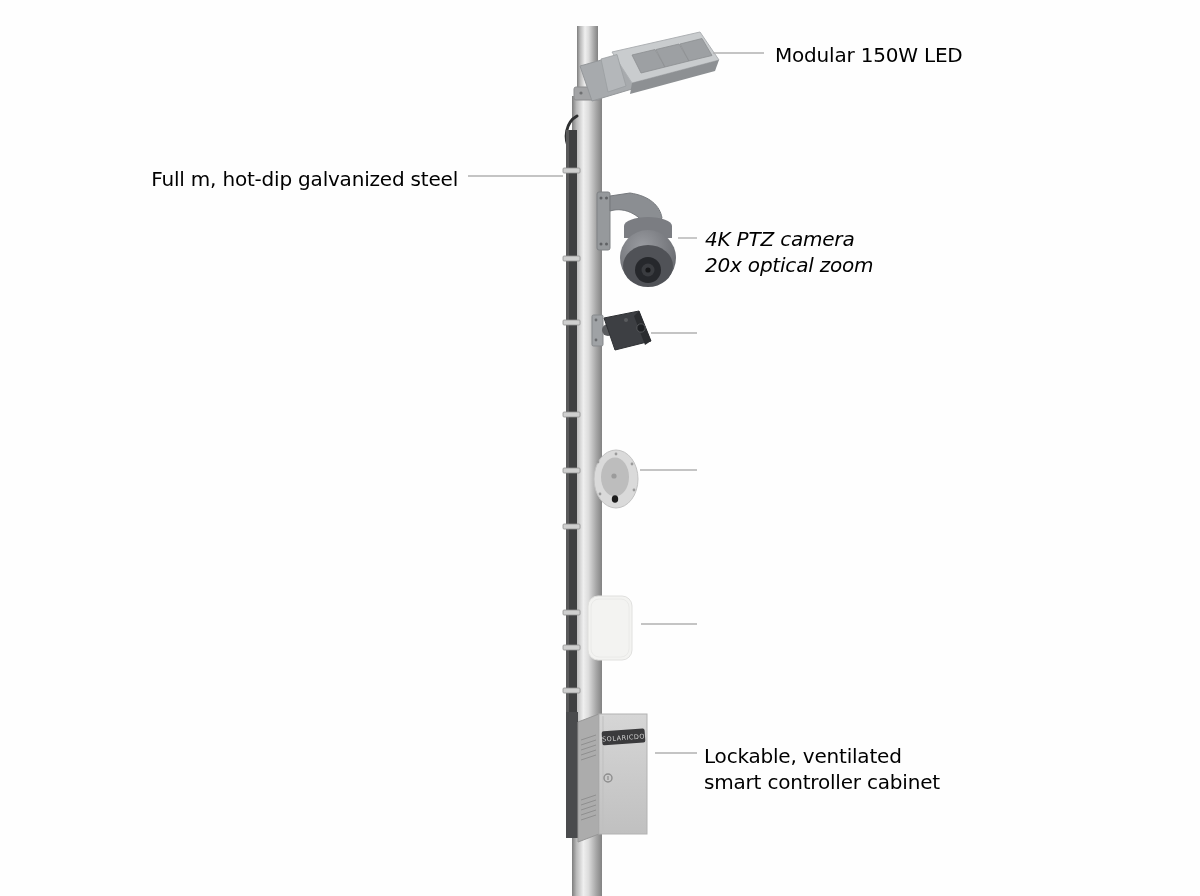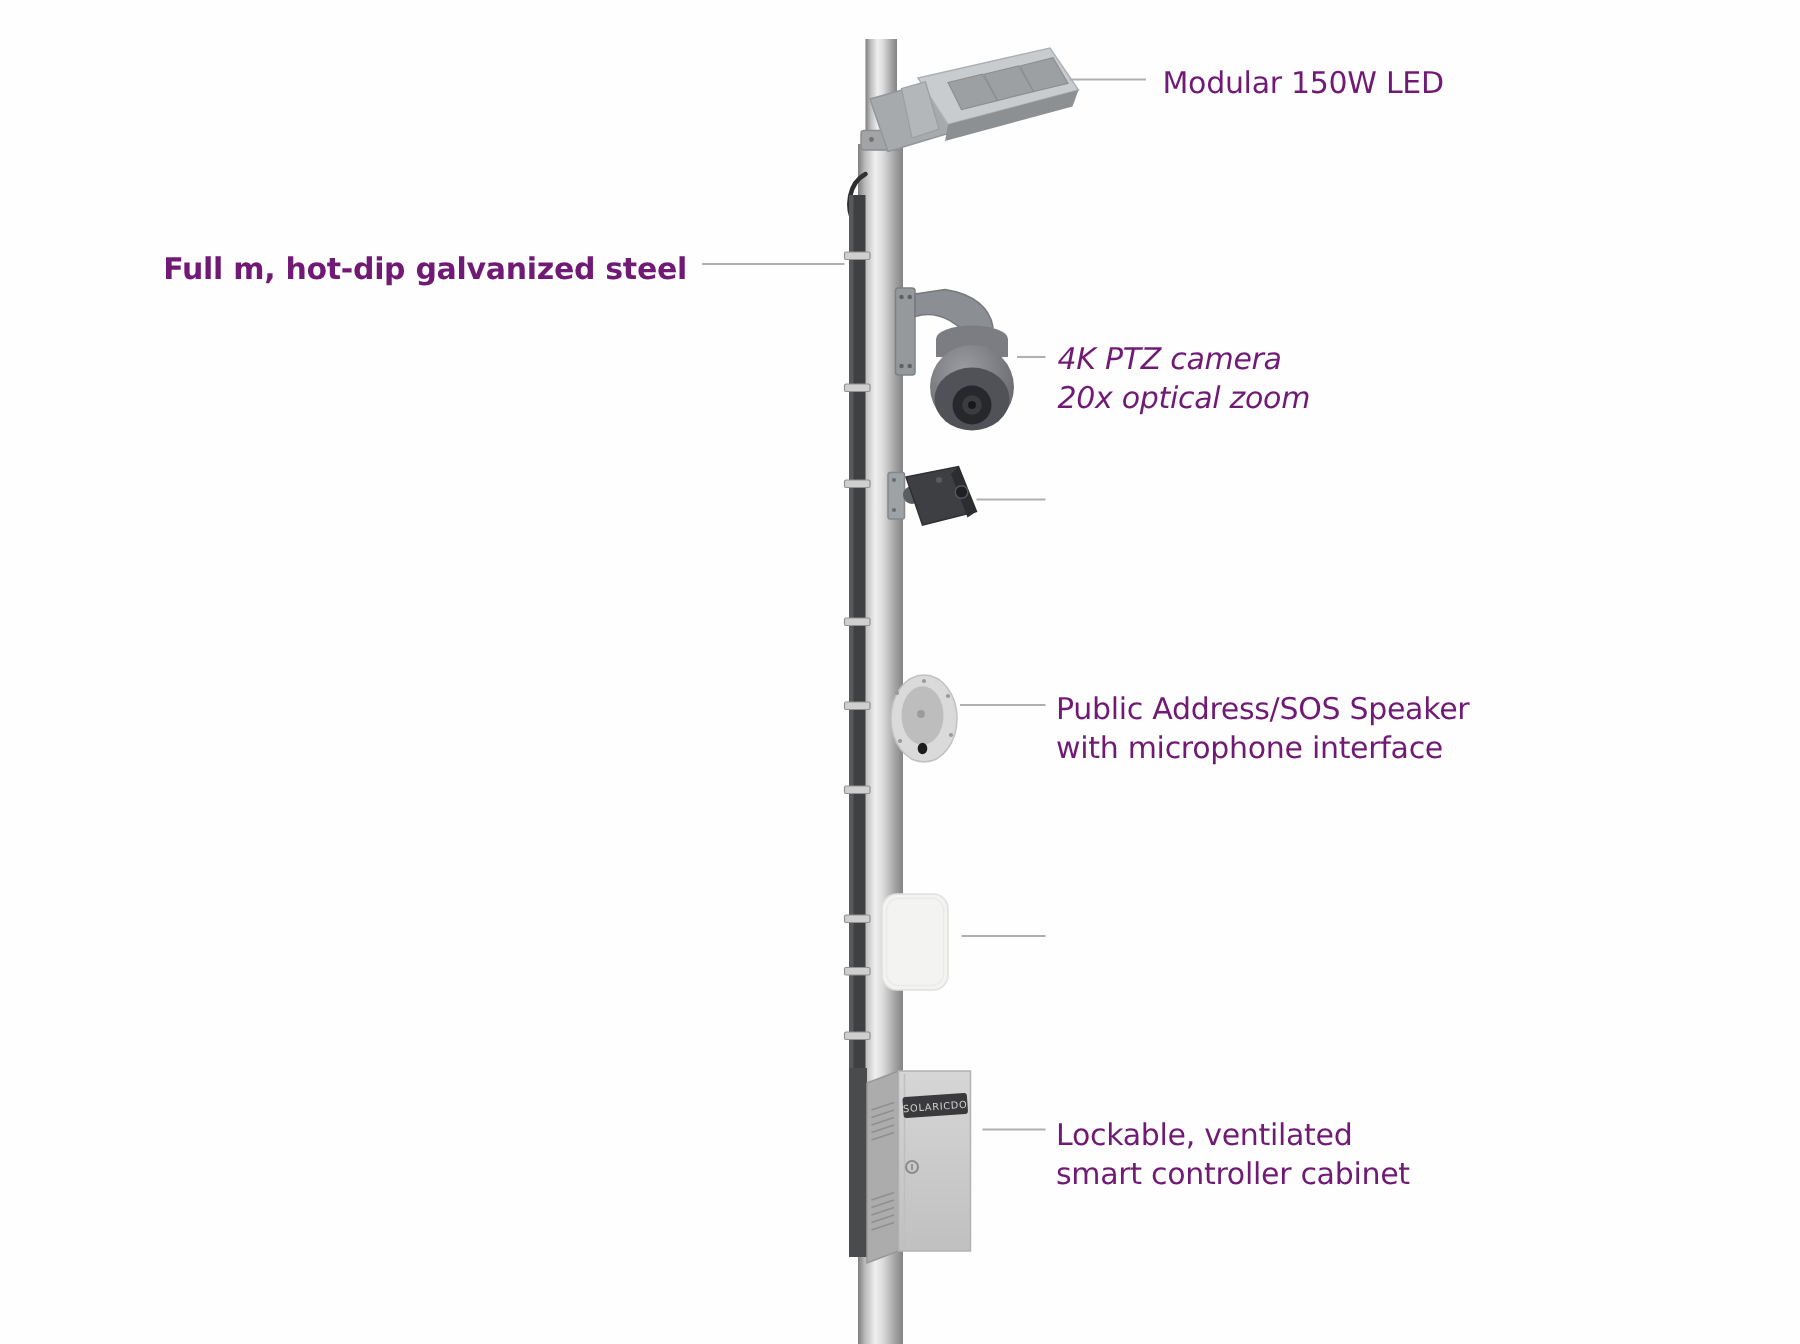--- a/index.html
+++ b/index.html
@@ -8,24 +8,24 @@
     background:#fefefe;
     font-family:"DejaVu Sans","Liberation Sans",sans-serif;
   }
   .canvas{position:absolute;inset:0;width:1200px;height:896px;}
   svg.scene{position:absolute;left:0;top:0;width:1200px;height:896px;}
   .label{
     position:absolute;
     font-size:20px;
     line-height:26px;
     letter-spacing:-0.2px;
-    color:#701a75;
+    color:#000000;
     white-space:nowrap;
   }
-  .label.right{text-align:right;font-weight:bold;}
+  .label.right{text-align:right;}
   .label .line{min-height:26px;}
 </style>
 </head>
 <body>
 
 <div class="canvas">
 
   <svg class="scene" viewBox="0 0 1200 896" aria-hidden="true">
     <defs>
       <linearGradient id="poleGrad" x1="0" y1="0" x2="1" y2="0">
@@ -174,24 +174,20 @@
   </div>
 
   <div class="label" style="left:705px;top:226px;font-style:italic;">
     <div class="line">4K PTZ camera</div>
     <div class="line">20x optical zoom</div>
   </div>
 
   <div class="label" style="left:704px;top:323px;">
   </div>
 
-  <div class="label" style="left:704px;top:459px;">
-    <div class="line">Public Address/SOS Speaker</div>
-    <div class="line">with microphone interface</div>
-  </div>
 
 
   <div class="label" style="left:704px;top:743px;">
     <div class="line">Lockable, ventilated</div>
     <div class="line">smart controller cabinet</div>
   </div>
 
 </div>
 
 </body></html>

